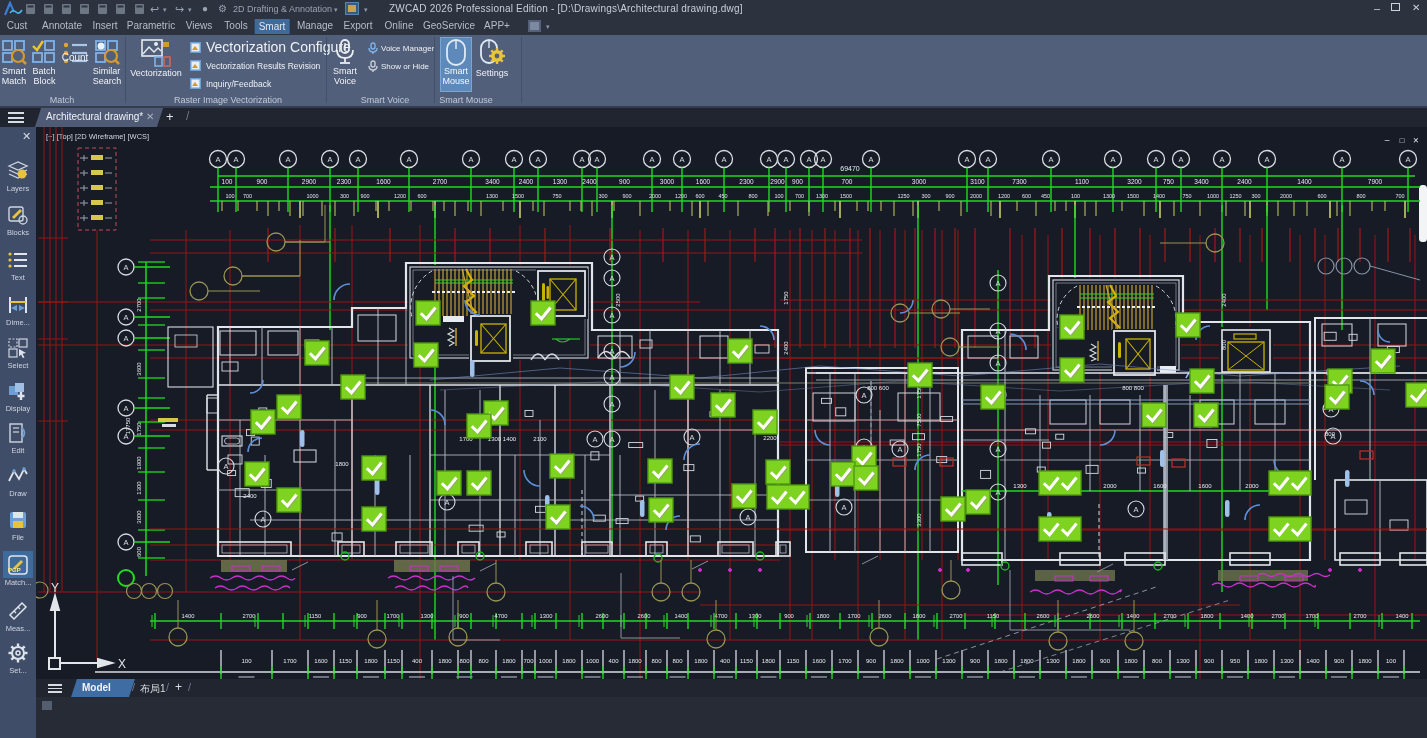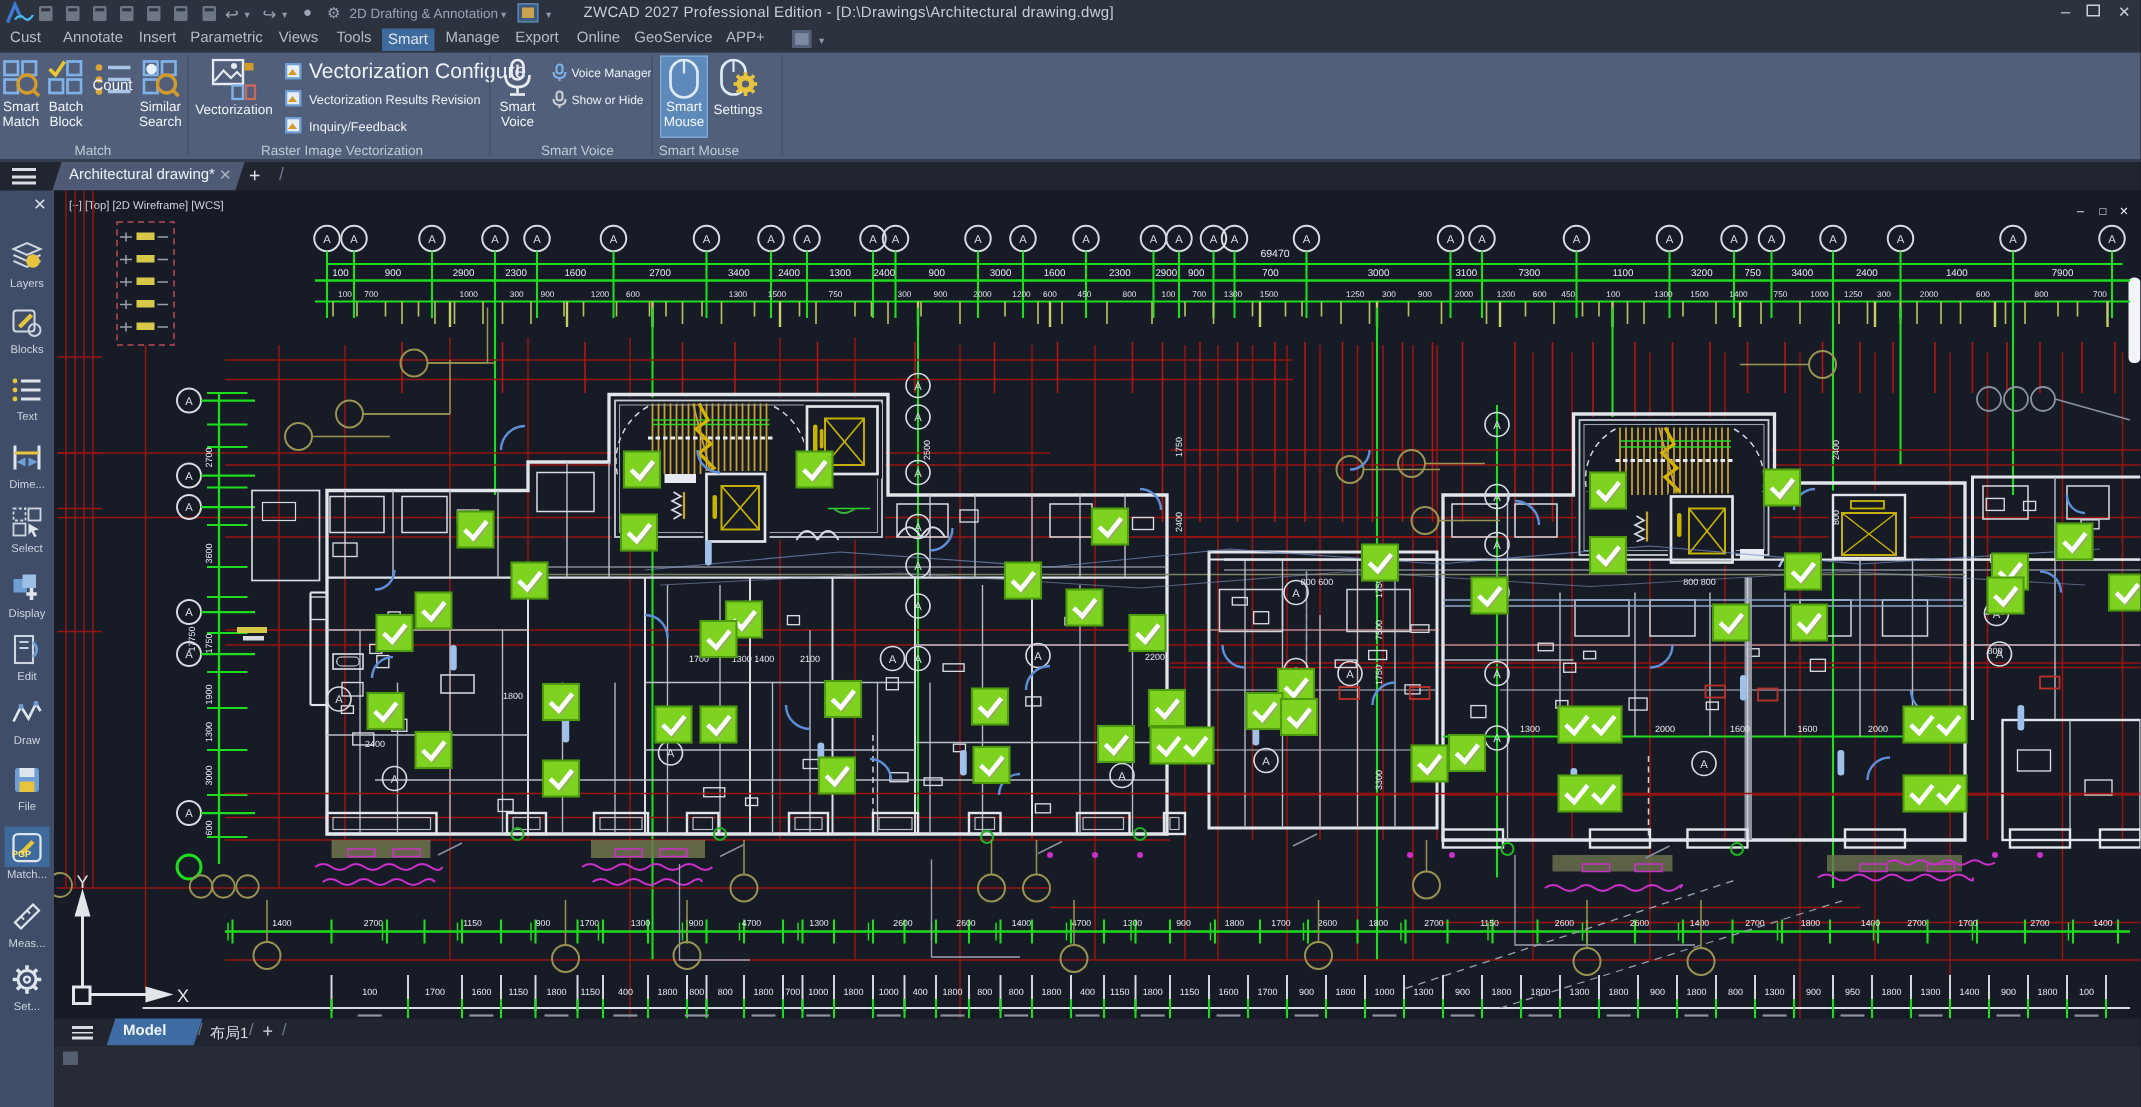--- a/index.html
+++ b/index.html
@@ -43,21 +43,21 @@
     <div class="abs" style="left:175px;top:3px;color:#9aa3b2;font-size:11px">↪</div>
     <div class="abs" style="left:188px;top:6px;color:#8f99a8;font-size:7px">▾</div>
     <div class="abs" style="left:202px;top:3px;color:#9aa3b2;font-size:10px">●</div>
     <div class="abs" style="left:218px;top:3px;color:#9aa3b2;font-size:10px">⚙</div>
     <div class="abs" style="left:233px;top:4px;color:#9aa3b2;font-size:9px">2D Drafting &amp; Annotation</div>
     <div class="abs" style="left:334px;top:6px;color:#8f99a8;font-size:7px">▾</div>
     <div class="abs" style="left:345px;top:2px;width:14px;height:13px;background:#3c5a7d;border:1px solid #5b83ad">
       <div class="abs" style="left:2px;top:2px;width:8px;height:7px;background:#c9a24a"></div>
     </div>
     <div class="abs" style="left:364px;top:6px;color:#8f99a8;font-size:7px">▾</div>
-    <div class="abs" style="left:389px;top:3px;color:#c9ced6;font-size:10px;letter-spacing:0.2px">ZWCAD 2027 Professional Edition - [D:\Drawings\Architectural drawing.dwg]</div>
+    <div class="abs" style="left:389px;top:3px;color:#c9ced6;font-size:10px;letter-spacing:0.2px">ZWCAD 2026 Professional Edition - [D:\Drawings\Architectural drawing.dwg]</div>
     <div class="abs" style="left:1370px;top:2px;width:14px;height:12px;color:#cdd2d9;font-size:11px;text-align:center">–</div>
     <div class="abs" style="left:1391px;top:3px;width:9px;height:8px;border:1.5px solid #cdd2d9"></div>
     <div class="abs" style="left:1412px;top:2px;color:#cdd2d9;font-size:10px">✕</div>
   </div>
 <div class="abs" style="left:0;top:18px;width:1427px;height:17px;background:#2c323e">
     <div class="abs" style="left:17px;top:2px;transform:translateX(-50%);color:#b6bdc8;font-size:10px">Cust</div>
     <div class="abs" style="left:62px;top:2px;transform:translateX(-50%);color:#b6bdc8;font-size:10px">Annotate</div>
     <div class="abs" style="left:105px;top:2px;transform:translateX(-50%);color:#b6bdc8;font-size:10px">Insert</div>
     <div class="abs" style="left:151px;top:2px;transform:translateX(-50%);color:#b6bdc8;font-size:10px">Parametric</div>
     <div class="abs" style="left:199px;top:2px;transform:translateX(-50%);color:#b6bdc8;font-size:10px">Views</div>
@@ -81,39 +81,39 @@
       <circle cx="17" cy="17" r="6" fill="none" stroke="#d49a2a" stroke-width="2.2"></circle>
       <line x1="21" y1="21" x2="25" y2="25" stroke="#d49a2a" stroke-width="2.5"></line>
     </svg>
     <div class="abs" style="left:14px;top:31px;transform:translateX(-50%);color:#f0f3f7;font-size:9px;text-align:center;line-height:10px;white-space:nowrap">Smart<br>Match</div>
     <svg class="abs" style="left:31px;top:4px" width="27" height="27" viewBox="0 0 27 27">
       <rect x="14" y="2" width="9" height="9" fill="none" stroke="#7fb2e8" stroke-width="1.8"></rect>
       <rect x="2" y="14" width="9" height="9" fill="none" stroke="#7fb2e8" stroke-width="1.8"></rect>
       <rect x="14" y="14" width="9" height="9" fill="none" stroke="#7fb2e8" stroke-width="1.8"></rect>
       <path d="M2 7 L6 11 L12 2" stroke="#e8c832" stroke-width="2.4" fill="none"></path>
     </svg>
-    <div class="abs" style="left:44px;top:31px;transform:translateX(-50%);color:#f0f3f7;font-size:9px;text-align:center;line-height:10px;white-space:nowrap">Batch<br>Block</div>
+    <div class="abs" style="left:44px;top:31px;transform:translateX(-50%);color:#f0f3f7;font-size:9px;text-align:right;line-height:10px;white-space:nowrap">Batch<br>Block</div>
     <svg class="abs" style="left:62px;top:4px" width="27" height="27" viewBox="0 0 27 27">
       <circle cx="4" cy="6" r="2.2" fill="#e0a43c"></circle>
       <line x1="10" y1="6" x2="25" y2="6" stroke="#a8c6e8" stroke-width="2.2"></line>
       <circle cx="4" cy="14" r="2.2" fill="#e0a43c"></circle>
       <line x1="10" y1="14" x2="25" y2="14" stroke="#a8c6e8" stroke-width="2.2"></line>
       <circle cx="4" cy="22" r="2.2" fill="#e0a43c"></circle>
       <line x1="10" y1="22" x2="25" y2="22" stroke="#a8c6e8" stroke-width="2.2"></line>
     </svg>
     <div class="abs" style="left:75px;top:17px;transform:translateX(-50%);color:#f0f3f7;font-size:10px;white-space:nowrap">Count</div>
     <svg class="abs" style="left:94px;top:4px" width="27" height="27" viewBox="0 0 27 27">
       <rect x="2" y="2" width="9" height="9" fill="none" stroke="#7fb2e8" stroke-width="1.8"></rect>
       <rect x="14" y="2" width="9" height="9" fill="none" stroke="#7fb2e8" stroke-width="1.8"></rect>
       <rect x="2" y="14" width="9" height="9" fill="none" stroke="#7fb2e8" stroke-width="1.8"></rect>
       <circle cx="7" cy="7" r="3.5" fill="#e8f2fc"></circle>
       <circle cx="17" cy="17" r="6" fill="none" stroke="#d49a2a" stroke-width="2.2"></circle>
       <line x1="21" y1="21" x2="25" y2="25" stroke="#d49a2a" stroke-width="2.5"></line>
     </svg>
-    <div class="abs" style="left:107px;top:31px;transform:translateX(-50%);color:#f0f3f7;font-size:9px;text-align:center;line-height:10px;white-space:nowrap">Similar<br>Search</div>
+    <div class="abs" style="left:107px;top:31px;transform:translateX(-50%);color:#f0f3f7;font-size:9px;text-align:left;line-height:10px;white-space:nowrap">Similar<br>Search</div>
     <div class="abs" style="left:62px;top:60px;transform:translateX(-50%);color:#c2c9d6;font-size:9px">Match</div>
     <div class="abs" style="left:125px;top:2px;width:1px;height:66px;background:#42506a"></div>
     <svg class="abs" style="left:141px;top:4px" width="30" height="28" viewBox="0 0 30 28">
       <rect x="1" y="1" width="20" height="16" fill="none" stroke="#e8ecf2" stroke-width="1.6"></rect>
       <circle cx="15" cy="5" r="2" fill="#e8ecf2"></circle>
       <path d="M2 15 L8 8 L13 13 L17 9 L20 12" stroke="#e8ecf2" stroke-width="1.4" fill="none"></path>
       <rect x="22" y="3" width="6" height="5" fill="#d49a2a"></rect>
       <rect x="14" y="18" width="7" height="9" fill="none" stroke="#7fb2e8" stroke-width="1.6"></rect>
       <rect x="23" y="18" width="6" height="9" fill="none" stroke="#c86a5a" stroke-width="1.6"></rect>
     </svg>

